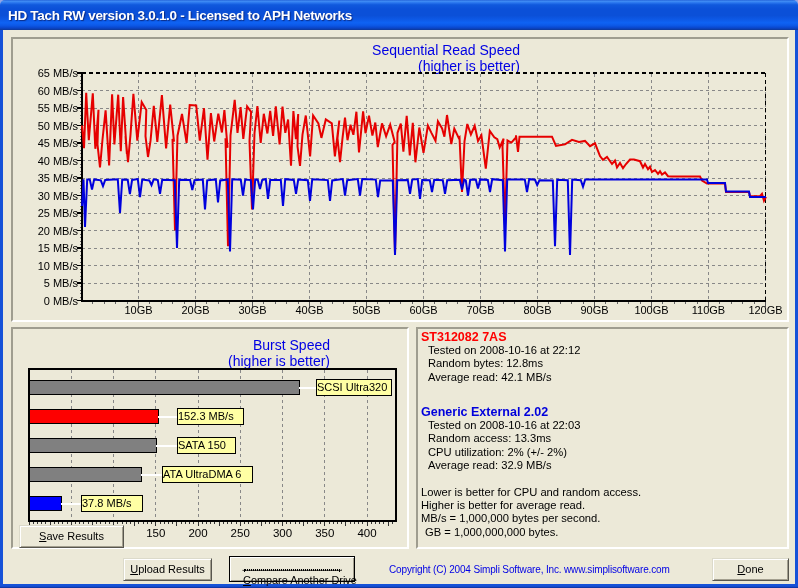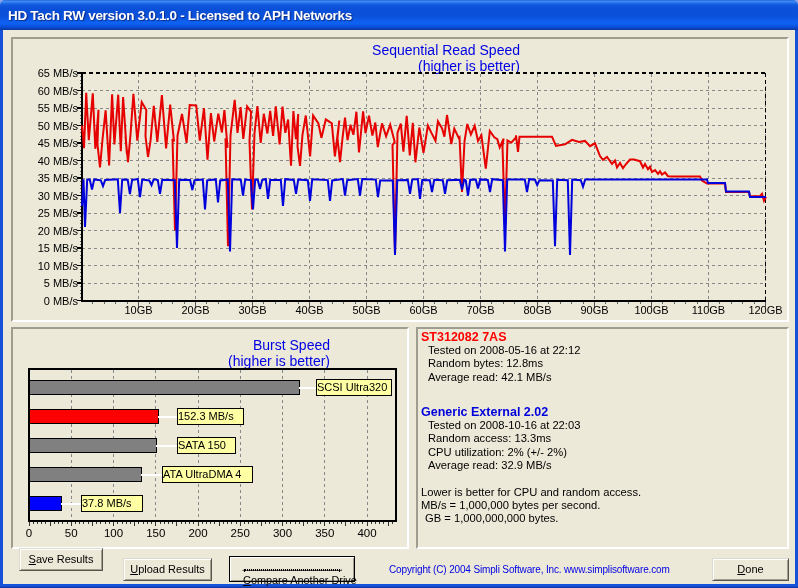--- a/index.html
+++ b/index.html
@@ -345,38 +345,39 @@
       <text x="198.0" y="537" text-anchor="middle" class="bx">200</text>
       <text x="240.2" y="537" text-anchor="middle" class="bx">250</text>
       <text x="282.5" y="537" text-anchor="middle" class="bx">300</text>
       <text x="324.8" y="537" text-anchor="middle" class="bx">350</text>
       <text x="367.0" y="537" text-anchor="middle" class="bx">400</text>
 </g>
 </svg>
 <div class="ylab" style="left:316px;top:379px;width:76px">SCSI Ultra320</div>
 <div class="ylab" style="left:177px;top:408px;width:67px">152.3 MB/s</div>
 <div class="ylab" style="left:177px;top:437px;width:59px">SATA 150</div>
-<div class="ylab" style="left:162px;top:466px;width:91px">ATA UltraDMA 4</div>
+<div class="ylab" style="left:162px;top:466px;width:91px">ATA UltraDMA 6</div>
 <div class="ylab" style="left:81px;top:495px;width:62px">37.8 MB/s</div>
 <div class="info" style="top:331px">
     <div style="color:#fe0000;font-weight:bold;font-size:12.5px">ST312082 7AS</div>
-    <div style="margin-left:7px">Tested on 2008-05-16 at 22:12</div>
+    <div style="margin-left:7px">Tested on 2008-10-16 at 22:12</div>
     <div style="margin-left:7px">Random bytes: 12.8ms</div>
     <div style="margin-left:7px">Average read: 42.1 MB/s</div>
   </div>
 <div class="info" style="top:406px">
     <div style="color:#0000dc;font-weight:bold;font-size:12.5px">Generic External 2.02</div>
     <div style="margin-left:7px">Tested on 2008-10-16 at 22:03</div>
     <div style="margin-left:7px">Random access: 13.3ms</div>
     <div style="margin-left:7px">CPU utilization: 2% (+/- 2%)</div>
     <div style="margin-left:7px">Average read: 32.9 MB/s</div>
   </div>
 <div class="info" style="top:486px">
     <div style="margin-left:0px">Lower is better for CPU and random access.</div>
+    <div style="margin-left:0px">Higher is better for average read.</div>
     <div style="margin-left:0px">MB/s = 1,000,000 bytes per second.</div>
     <div style="margin-left:4px">GB = 1,000,000,000 bytes.</div>
   </div>
-<div class="btn" style="left:19px;top:548px;width:84px"><u>S</u>ave Results</div>
+<div class="btn" style="left:19px;top:525px;width:105px"><u>S</u>ave Results</div>
 <div class="btn" style="left:123px;top:558px;width:89px"><u>U</u>pload Results</div>
 <div class="btn" style="left:229px;top:556px;width:126px;height:26px;border:1px solid #000;padding:12px;line-height:20px;font-size:10.9px">
     <div style="width:100%;height:100%;border:1px solid;border-color:#dcdaca #58564e #58564e #dcdaca;box-shadow:inset 1px 1px 0 #ffffff, inset -1px -1px 0 #a39f8f;outline:1px dotted #000;outline-offset:-3px"><u>C</u>ompare Another Drive</div>
   </div>
 <div class="btn" style="left:712px;top:558px;width:77px"><u>D</u>one</div>
 <div class="bluet" style="left:389px;top:564px;text-align:left;font-size:10px;letter-spacing:-0.15px">Copyright (C) 2004 Simpli Software, Inc. www.simplisoftware.com</div>
 </body></html>

